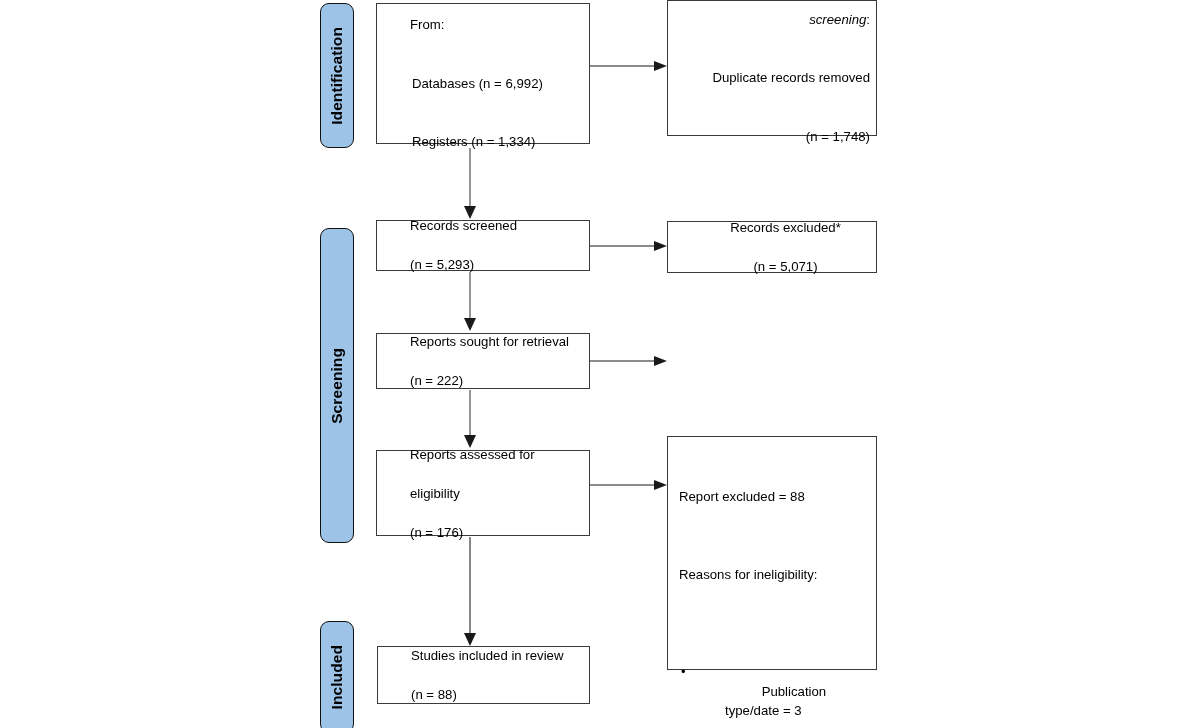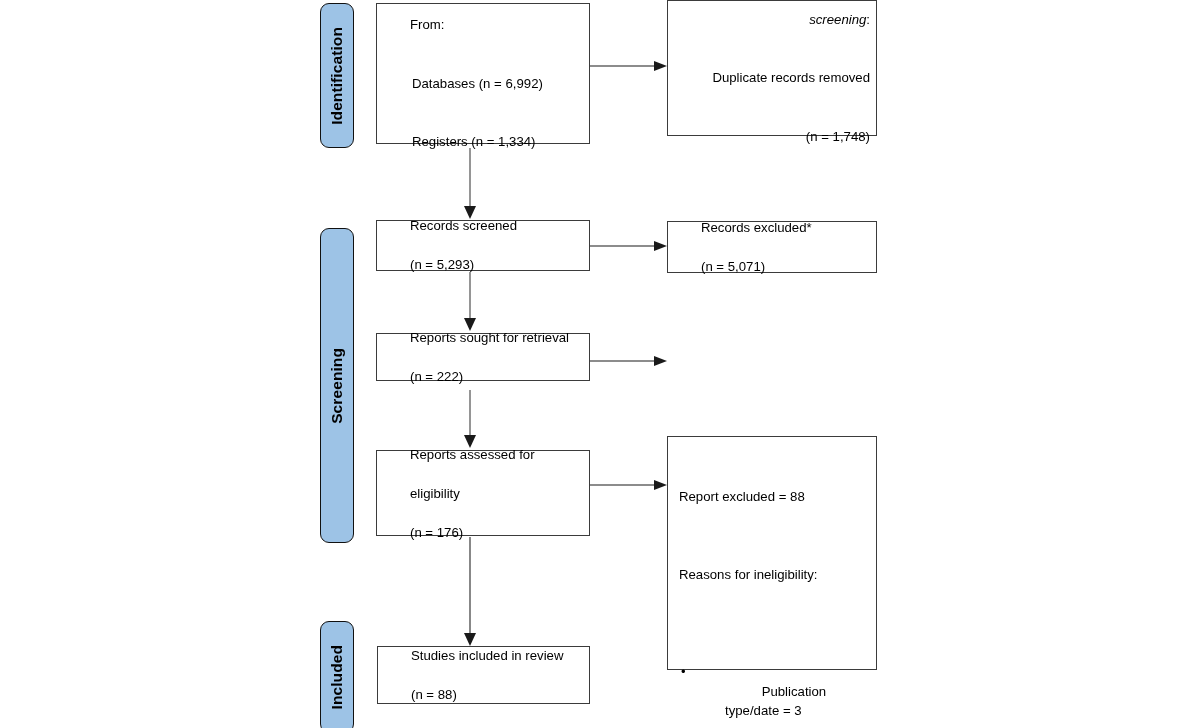--- a/index.html
+++ b/index.html
@@ -157,35 +157,35 @@
     </div>
   </div>
 
   <div class="conn" style="left:590px; top:238px; width:78px; height:16px;">
     <svg width="78" height="16" viewBox="0 0 78 16">
       <line x1="0" y1="8" x2="66" y2="8" stroke="#1a1a1a" stroke-width="1.2"></line>
       <polygon points="64,3 77,8 64,13" fill="#1a1a1a"></polygon>
     </svg>
   </div>
 
-  <div class="flow-box vcenter" style="left:667px; top:221px; width:210px; height:52px;">
+  <div class="flow-box vcenter" style="left:667px; top:221px; width:210px; height:52px;text-align:center;">
     <div class="box-text">
       <span>Records excluded*</span><br>
       <span>(n = 5,071)</span>
     </div>
   </div>
 
   <div class="conn" style="left:462px; top:272px; width:16px; height:60px;">
     <svg width="16" height="60" viewBox="0 0 16 60">
       <line x1="8" y1="0" x2="8" y2="48" stroke="#8a8a8a" stroke-width="1.8"></line>
       <polygon points="2,46 14,46 8,59" fill="#1a1a1a"></polygon>
     </svg>
   </div>
 
-  <div class="flow-box vcenter" style="left:376px; top:333px; width:214px; height:48px;">
+  <div class="flow-box vcenter" style="left:376px; top:333px; width:214px; height:56px;">
     <div class="box-text">
       <span>Reports sought for retrieval</span><br>
       <span>(n = 222)</span>
     </div>
   </div>
 
   <div class="conn" style="left:590px; top:353px; width:78px; height:16px;">
     <svg width="78" height="16" viewBox="0 0 78 16">
       <line x1="0" y1="8" x2="66" y2="8" stroke="#1a1a1a" stroke-width="1.2"></line>
       <polygon points="64,3 77,8 64,13" fill="#1a1a1a"></polygon>

